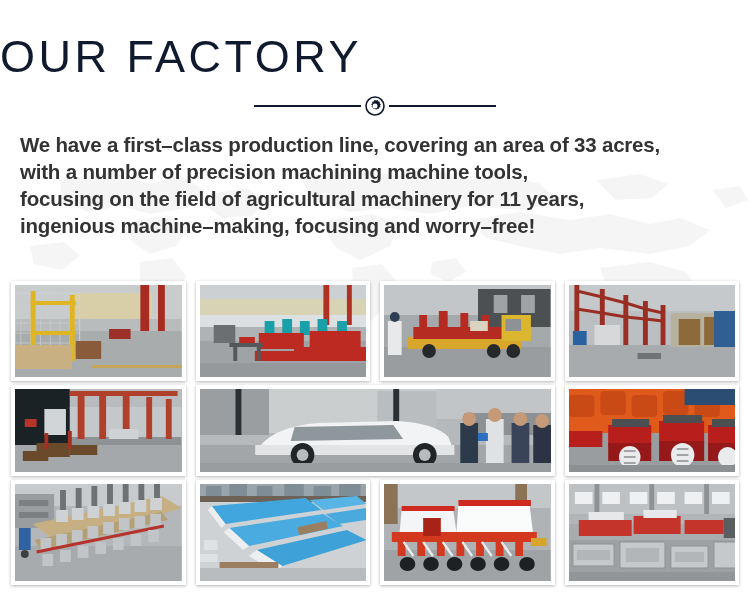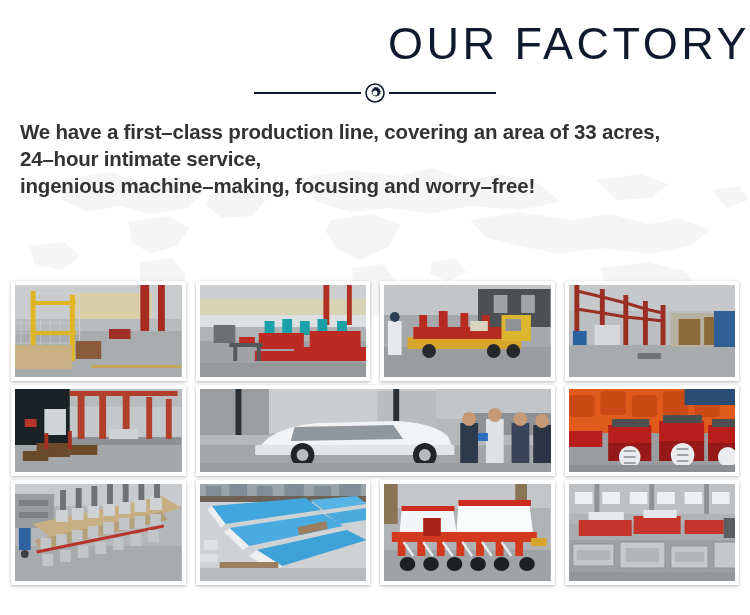--- a/index.html
+++ b/index.html
@@ -11,21 +11,21 @@
   }
   
   #worldmap{
     position:absolute;left:0;top:150px;width:750px;height:200px;
     opacity:.30;pointer-events:none;z-index:0;
   }
   #worldmap svg{display:block;width:100%;height:100%;}
   .page{position:relative;z-index:2;width:750px;height:615px;}
 
   
-  .header{padding-top:21px;text-align:right;}
+  .header{padding-top:34px;text-align:left;}
   .title{
     font-size:45px;letter-spacing:3.5px;color:#101a2e;
     font-weight:400;line-height:1;margin:0;
     font-family:"Liberation Sans", sans-serif;
   }
   .divider{
     margin:16px auto 0;width:242px;height:22px;
     display:flex;align-items:center;justify-content:center;
   }
   .divider .bar{flex:1;height:2px;background:#101a2e;}
@@ -99,21 +99,22 @@
           <path fill="#101a2e" d="M11 3.9l1.25 1.0 1.5-.45.55 1.5 1.55.2-.2 1.55 1.3.9-.95 1.25.55 1.5-1.5.5-.35 1.55-1.55-.25-1.1 1.1-1.1-1.1-1.55.25-.35-1.55-1.5-.5.55-1.5-.95-1.25 1.3-.9-.2-1.55 1.55-.2.55-1.5 1.5.45z" transform="translate(0,0.6) scale(1.0)"></path>
           <circle cx="11" cy="11" r="2.5" fill="#ffffff"></circle>
         </svg>
       </span>
       <span class="bar"></span>
     </div>
   </div>
 
   <div class="blurb">
     <span class="ln">We have a first–class production line, covering an area of 33 acres,</span>
-    <span class="ln">24–hour intimate service,</span>
+    <span class="ln">with a number of precision machining machine tools,</span>
+    <span class="ln">focusing on the field of agricultural machinery for 11 years,</span>
     <span class="ln">ingenious machine–making, focusing and worry–free!</span>
   </div>
 
   <div class="gallery">
 
     <div class="grid-row r1">
 
       <div class="cell c1">
         <div class="frame">
           <div class="photo">

